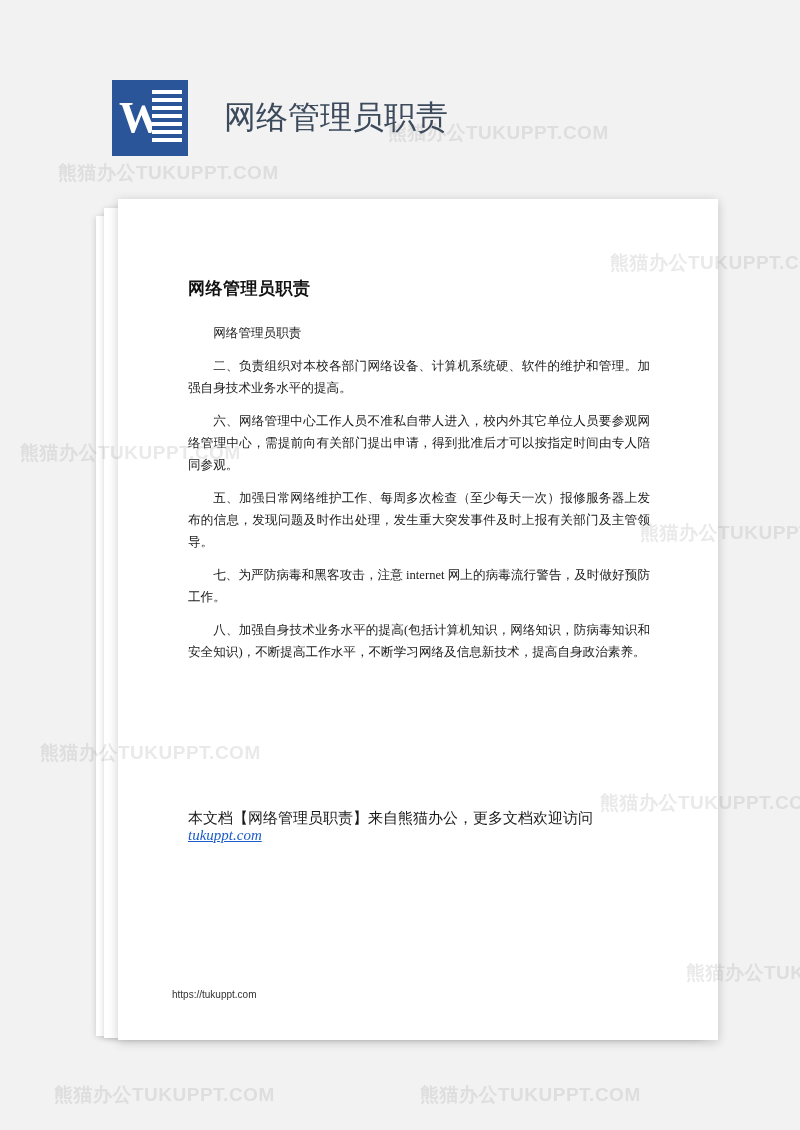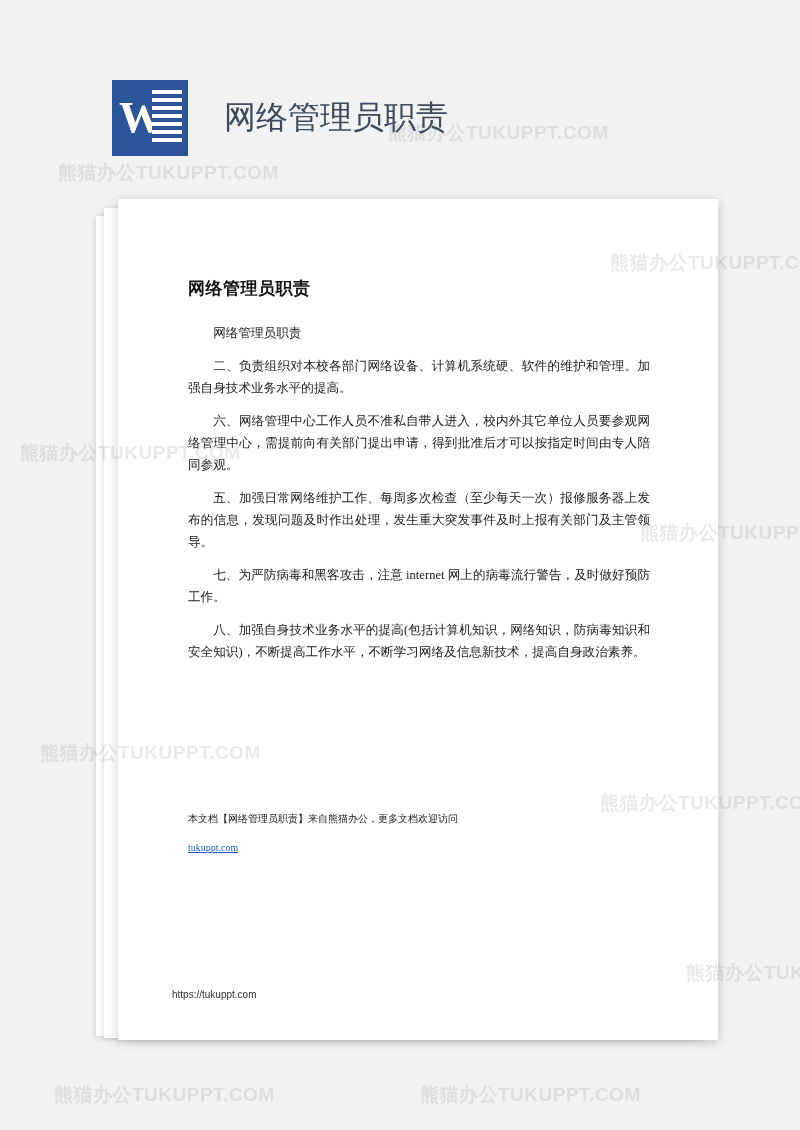--- a/index.html
+++ b/index.html
@@ -128,29 +128,30 @@
     color: #1a1a1a;
   }
   .para.first { text-indent: 2em; }
 
   #doc-footnote {
     position: absolute;
     left: 70px;
     top: 612px;
     width: 462px;
     font-family: "Liberation Serif", serif;
-    font-size: 10px;
+    font-size: 15px;
     line-height: 15px;
     color: #1a1a1a;
   }
   #doc-footnote .link {
     color: #1a5dc8;
     text-decoration: underline;
     display: inline-block;
-    margin-top: 14px;
+    margin-top: 2px;
+    font-style: italic;
   }
   #doc-url {
     position: absolute;
     left: 54px;
     top: 790px;
     font-family: "Liberation Sans", sans-serif;
     font-size: 10px;
     color: #333;
   }
 </style>

